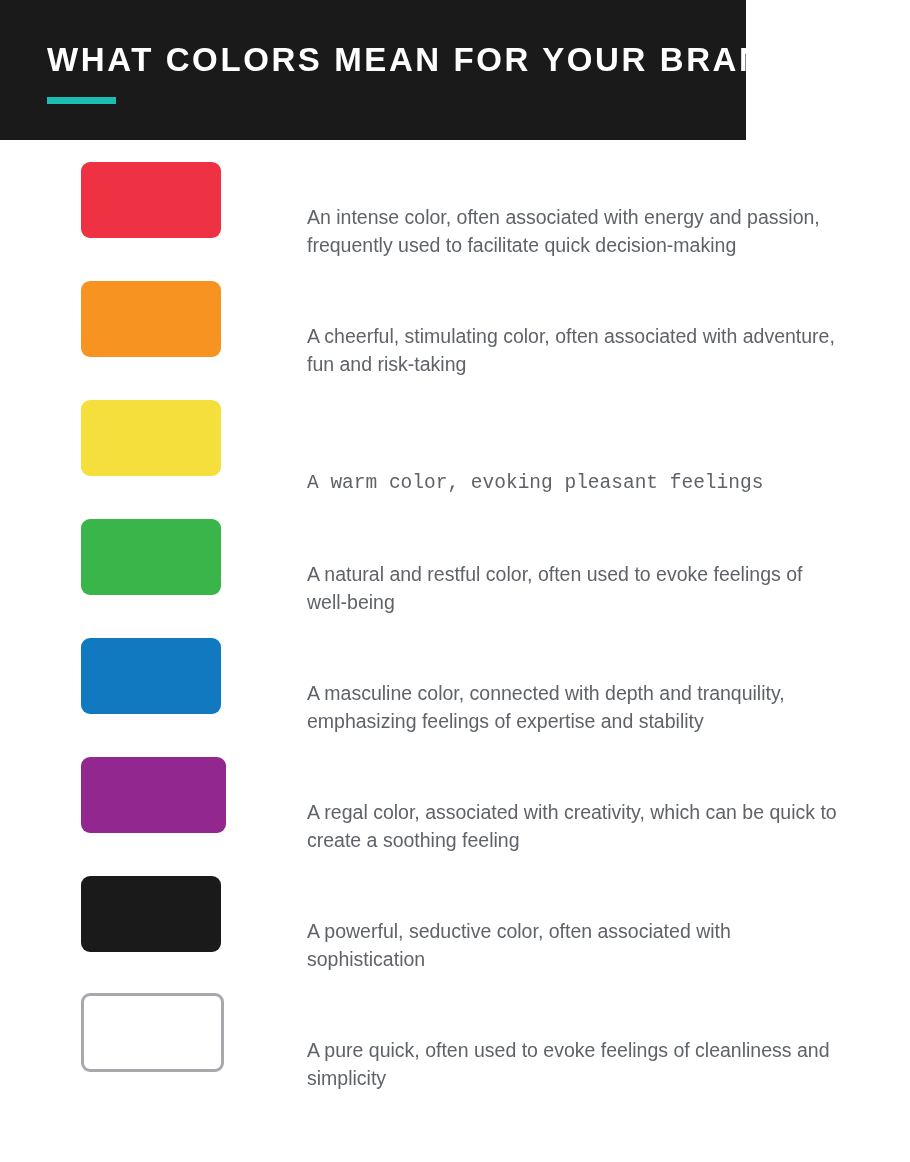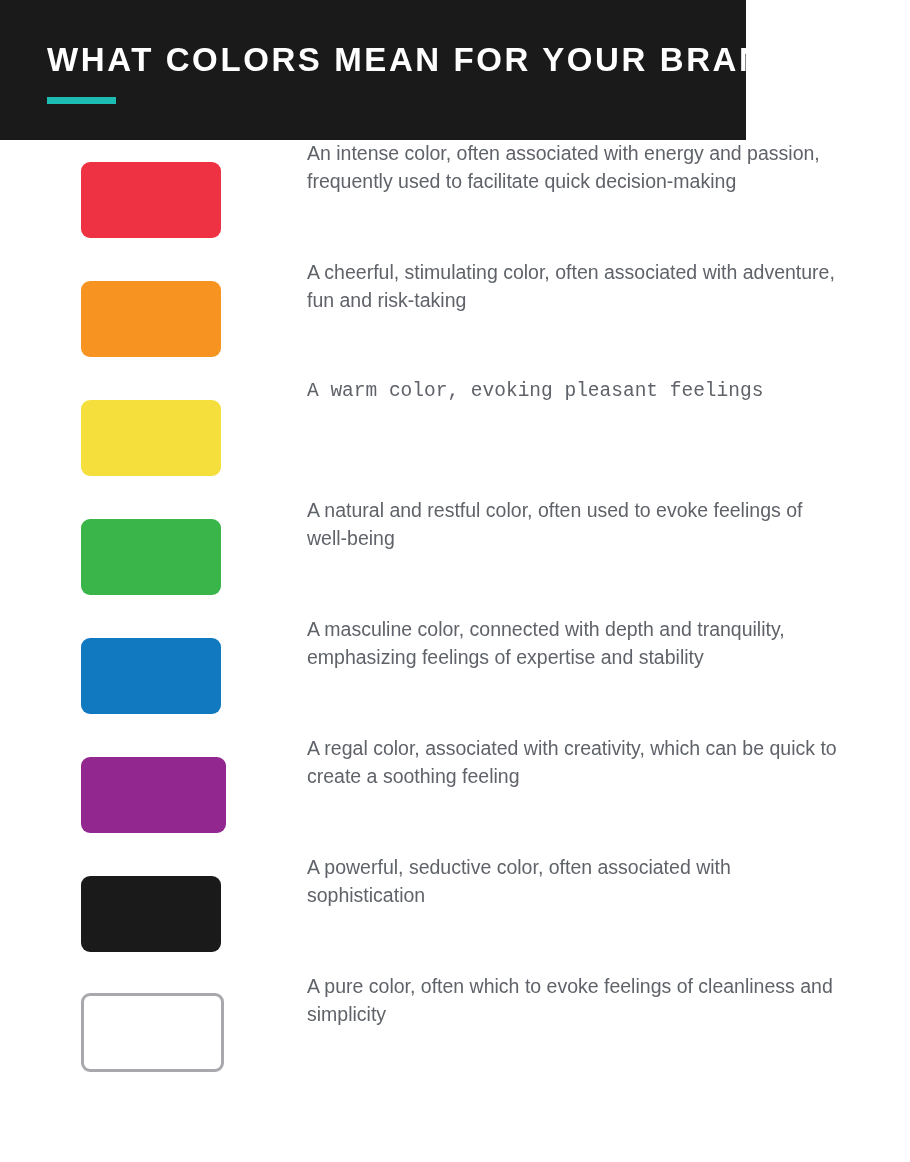--- a/index.html
+++ b/index.html
@@ -91,21 +91,21 @@
     height: 79px;
   }
 
   .desc-wrap {
     position: absolute;
     left: 307px;
     top: 0;
     width: 545px;
     height: 119px;
     display: flex;
-    align-items: flex-start;
+    align-items: flex-end;
   }
 
   .desc {
     font-size: 19.5px;
     line-height: 27.5px;
     color: #5f6369;
     font-weight: normal;
     max-width: 540px;
   }
 </style>
@@ -182,18 +182,18 @@
       <div class="desc-wrap">
         <div class="desc" style="color: rgb(95, 99, 105);">A powerful, seductive color, often associated with sophistication</div>
       </div>
     </div>
 
     <div class="row">
       <div class="swatch-wrap">
         <div class="swatch outlined" style="background: rgb(255, 255, 255); border-color: rgb(168, 169, 173);"></div>
       </div>
       <div class="desc-wrap">
-        <div class="desc" style="color: rgb(95, 99, 105);">A pure color, often which to evoke feelings of cleanliness and simplicity</div>
+        <div class="desc" style="color: rgb(95, 99, 105);">A pure quick, often used to evoke feelings of cleanliness and simplicity</div>
       </div>
     </div>
 
   </div>
 </div>
 
 </body></html>

